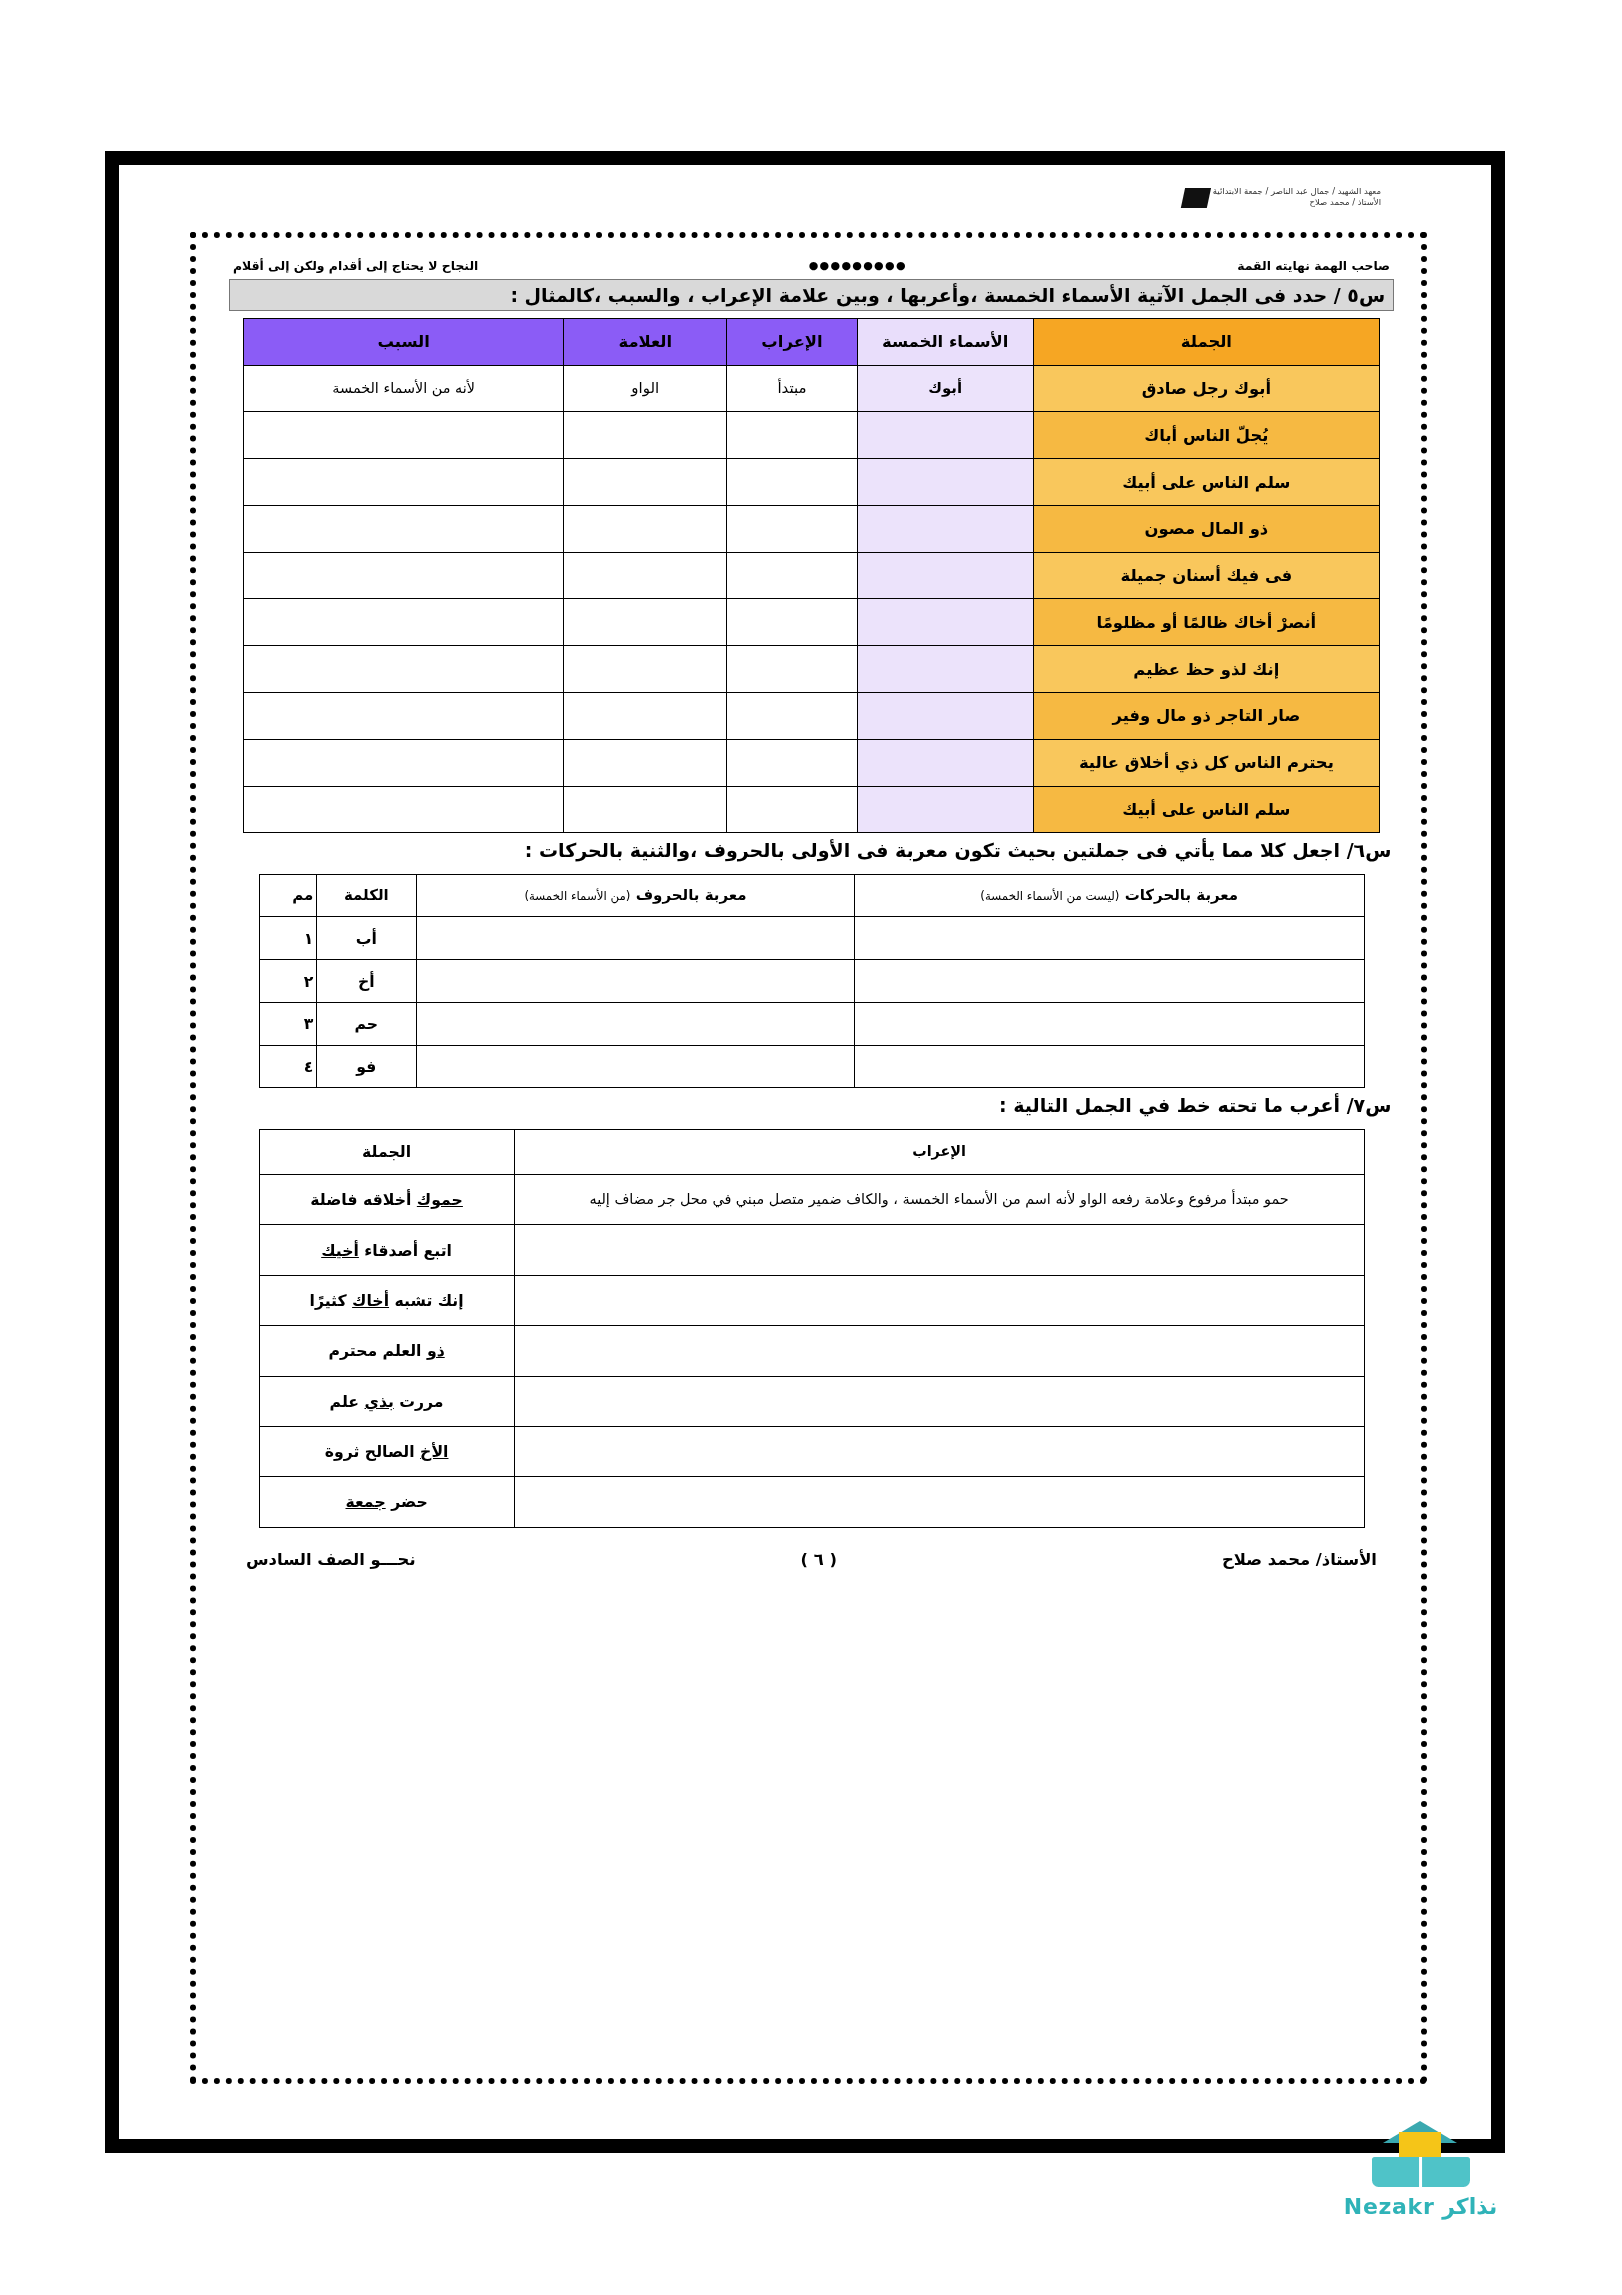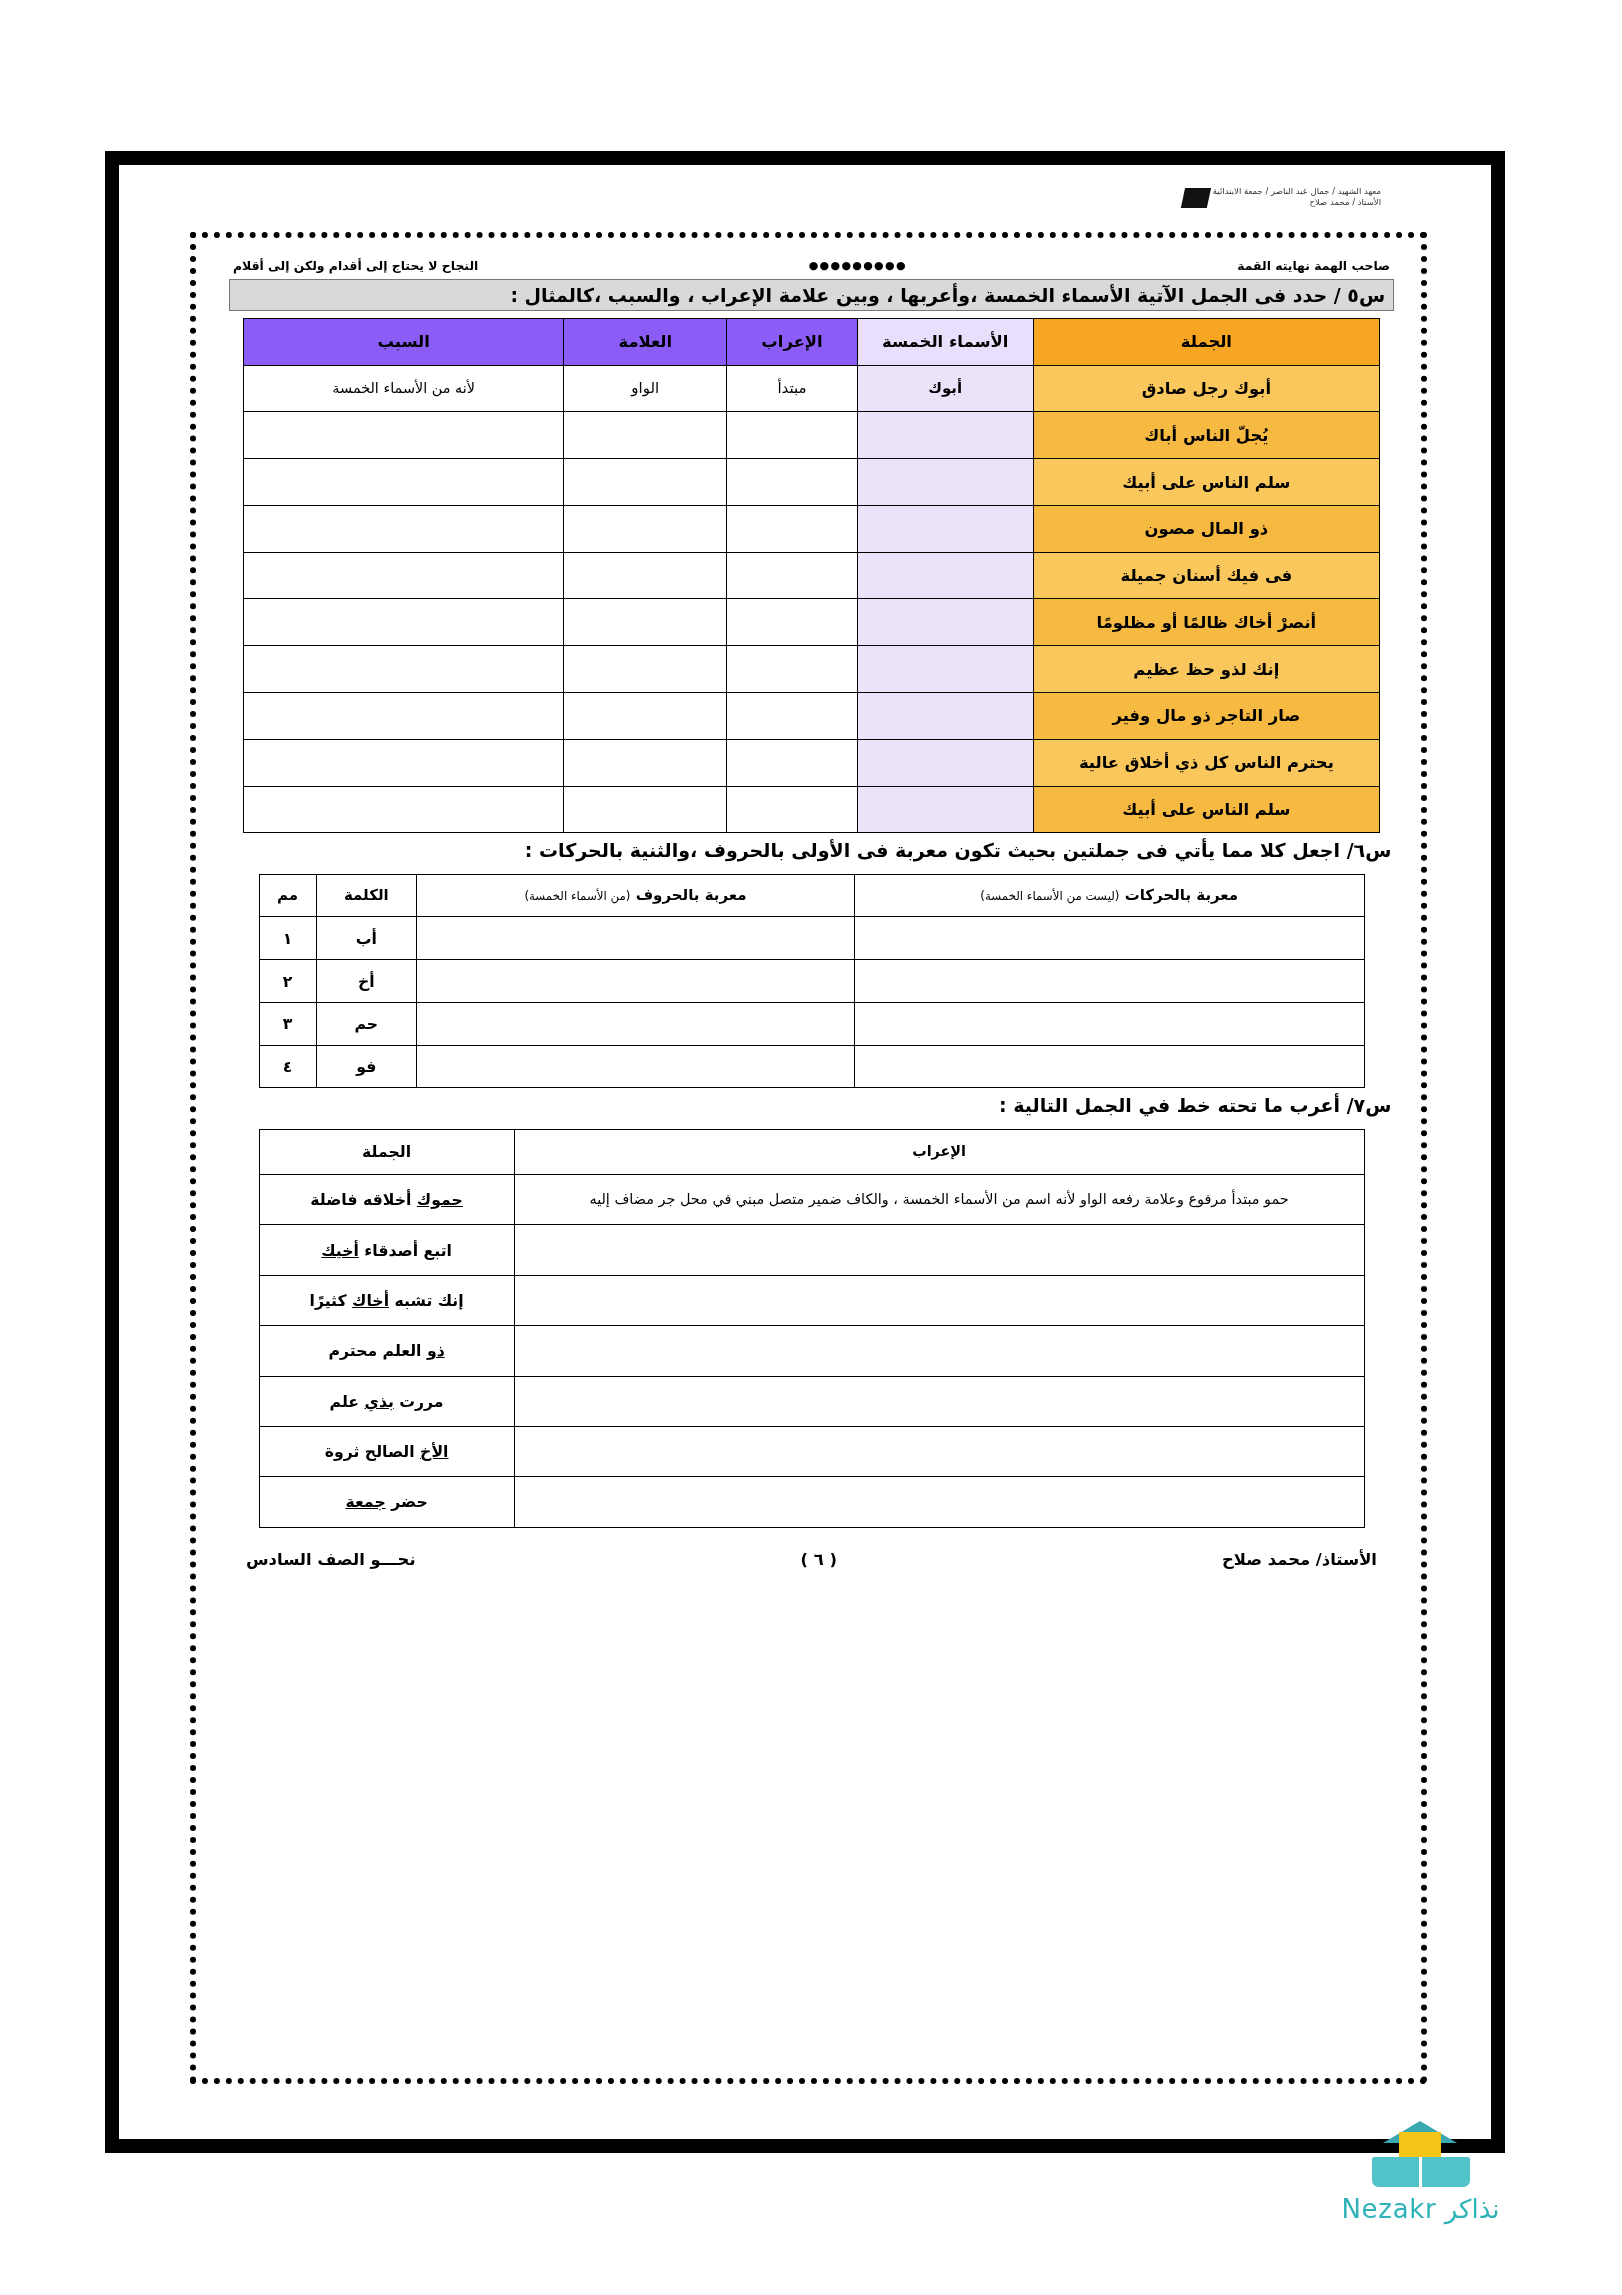--- a/index.html
+++ b/index.html
@@ -85,21 +85,21 @@
   .t-main th.c-reason{width:314px;}
   .t-main td{height:38px;}
   .t-main td.c-sentence{background:#f6b942;font-weight:bold;text-align:center;font-size:16.4px;}
   .t-main td.c-name{background:#ece3fb;font-weight:bold;}
   .t-main tr:nth-child(odd) td.c-sentence{background:#f9c75c;}
   .t-main td.c-reason{font-size:14.4px;}
   
   .t-six{margin:0 auto;width:1106px;}
   .t-six th{font-size:15px;font-weight:bold;height:34px;}
   .t-six td{height:34px;font-size:15.7px;font-weight:bold;}
-  .t-six .c-no{width:46px;}
+  .t-six .c-no{width:46px;text-align:right;}
   .t-six .c-word{width:85px;}
   .t-six .c-huroof{width:393px;}
   .t-six .c-harakat{width:458px;}
   .t-six th small{font-size:11.8px;font-weight:normal;}
   
   .t-seven{margin:0 auto;width:1106px;}
   .t-seven th{font-size:16.4px;font-weight:bold;height:34px;}
   .t-seven td{height:39px;}
   .t-seven .c-sent{width:249px;font-size:15.7px;font-weight:bold;}
   .t-seven .c-irab{font-size:14.4px;line-height:1.5;padding:5.2px 9.2px;}
@@ -129,21 +129,21 @@
   }
   .wm-square{
     position:absolute;left:27.5px;top:5.2px;width:42px;height:30px;background:#f5c518;
   }
   .wm-hat{
     position:absolute;left:11.8px;top:-6.5px;width:0;height:0;
     border-left:37px solid transparent;border-right:37px solid transparent;
     border-bottom:22px solid #3aa9b0;
   }
   .wm-text{
-    font-size:26px;font-weight:normal;color:#2fb3b8;margin-top:7.9px;letter-spacing:0.7px;
+    font-size:22px;font-weight:bold;color:#2fb3b8;margin-top:7.9px;letter-spacing:0.7px;
   }
 </style>
 </head>
 <body>
 
 <div class="page-sheet"></div>
 <div class="black-frame"></div>
 <div class="dotted-frame"></div>
 
 <div class="content">

